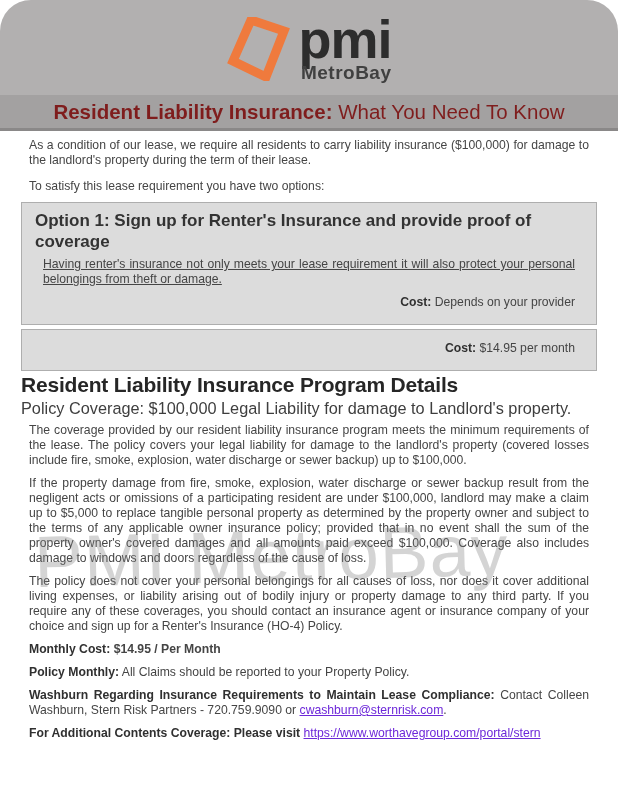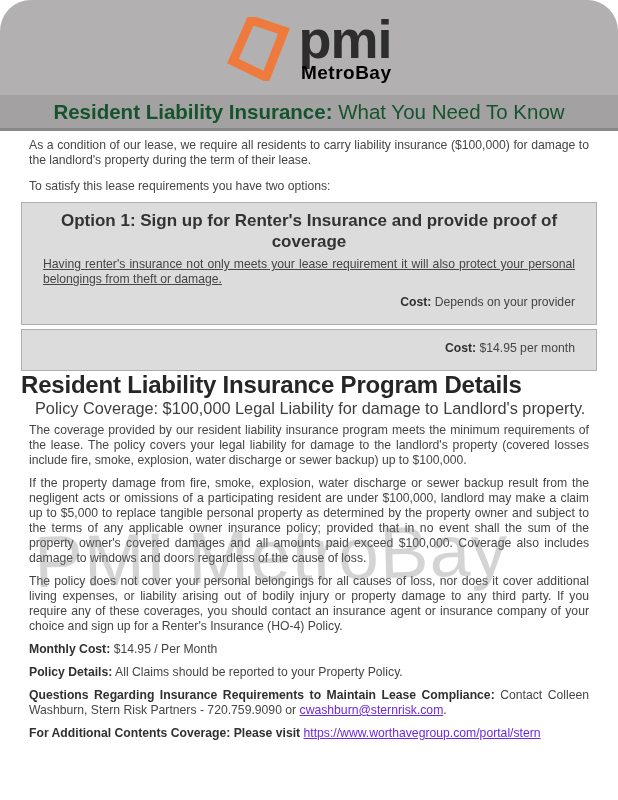--- a/index.html
+++ b/index.html
@@ -14,27 +14,27 @@
     display:flex; align-items:center; justify-content:center;
   }
   .logo { display:flex; align-items:flex-start; margin-top:4px; }
   .logo-icon { width:66px; height:64px; margin-right:6px; }
   .logo-text { display:flex; flex-direction:column; align-items:flex-end; }
   .brand {
     font-size:54px; font-weight:bold; color:#2d2d2d; line-height:44px;
     letter-spacing:-1px;
   }
   .sub {
-    font-size:19px; font-weight:bold; color:#000000; letter-spacing:0.5px;
+    font-size:19px; font-weight:bold; color:#404040; letter-spacing:0.5px;
     line-height:20px; margin-top:2px;text-align:center;
   }
 
   .title-band {
     height:33px; background:#a3a1a1; border-bottom:3px solid #8a8888;
-    text-align:center; line-height:33px; color:#14532d; font-size:20.5px;
+    text-align:center; line-height:33px; color:#7f1d1d; font-size:20.5px;
     white-space:nowrap;
   }
   .tb-bold { font-weight:bold; }
   .tb-reg  { font-weight:normal; }
 
   
   .content {
     padding:0 21px; font-size:12.2px; line-height:15px; color:#454545;
   }
   .content p { margin:8px; text-align:justify; }
@@ -42,35 +42,35 @@
 
   .p-intro1 { margin-top:7px !important; }
   .p-intro2 { margin-top:11px !important; text-align:left !important; }
 
   .option-box {
     background:#dcdcdc; border:1px solid #aeaeae;
     padding:5px 13px 6px; margin-top:4px;
   }
   .option-box h2 {
     margin:2px 0 0; font-size:17px; line-height:21px; color:#333333;
-    font-weight:bold; text-align:center;
+    font-weight:bold; text-align:left;
   }
   .option-box .ob-body { margin-top:5px !important;text-decoration:underline; }
   .option-box .ob-cost { margin-top:6px !important; text-align:right; }
 
   h1.details-h {
-    margin:3px 0 0; font-size:24px; line-height:22px; color:#262626;
+    margin:3px 0 0; font-size:21px; line-height:22px; color:#262626;
     font-weight:bold; letter-spacing:-0.2px;
   }
-  .subhead { margin-top:3px; font-size:16.3px; line-height:19px; color:#3e3e3e;margin-left:14px; }
+  .subhead { margin-top:3px; font-size:16.3px; line-height:19px; color:#3e3e3e; }
 
   .p-a { margin-top:5px !important; }
   .p-b { margin-top:4px !important; }
   .p-c { margin-top:4px !important; }
-  .lbl-monthly  { margin-top:7px !important; text-align:center; }
+  .lbl-monthly  { margin-top:7px !important; text-align:center;font-weight:bold; }
   .lbl-policy   { margin-top:8px !important; text-align:left !important; }
   .p-questions  { margin-top:7px !important; }
   .lbl-coverage { margin-top:8px !important; text-align:left !important; white-space:nowrap; }
 
   a.doc-link { color:#6d28d9; text-decoration:underline; }
 
   
   .watermark {
     position:absolute; top:514px; left:34px; z-index:3;
     font-size:73px; color:rgba(125,125,125,0.33); letter-spacing:1px;
@@ -95,43 +95,43 @@
     </div>
   </div>
 
   <div class="title-band">
     <span class="tb-bold">Resident Liability Insurance:</span><span class="tb-reg"> What You Need To Know</span>
   </div>
 
   <div class="content">
 
     <p class="p-intro1">As a condition of our lease, we require all residents to carry liability insurance ($100,000) for damage to the landlord's property during the term of their lease.</p>
-    <p class="p-intro2">To satisfy this lease requirements you have two options:</p>
+    <p class="p-intro2">To satisfy this lease requirement you have two options:</p>
 
     <div class="option-box">
       <h2>Option 1: Sign up for Renter's Insurance and provide proof of coverage</h2>
       <p class="ob-body">Having renter's insurance not only meets your lease requirement it will also protect your personal belongings from theft or damage.</p>
       <p class="ob-cost"><strong>Cost:</strong><span> Depends on your provider</span></p>
     </div>
 
     <div class="option-box">
       <p class="ob-cost"><strong>Cost:</strong><span> $14.95 per month</span></p>
     </div>
 
     <h1 class="details-h">Resident Liability Insurance Program Details</h1>
     <div class="subhead">Policy Coverage: $100,000 Legal Liability for damage to Landlord's property.</div>
 
     <p class="p-a">The coverage provided by our resident liability insurance program meets the minimum requirements of the lease. The policy covers your legal liability for damage to the landlord's property (covered losses include fire, smoke, explosion, water discharge or sewer backup) up to $100,000.</p>
     <p class="p-b">If the property damage from fire, smoke, explosion, water discharge or sewer backup result from the negligent acts or omissions of a participating resident are under $100,000, landlord may make a claim up to $5,000 to replace tangible personal property as determined by the property owner and subject to the terms of any applicable owner insurance policy; provided that in no event shall the sum of the property owner's covered damages and all amounts paid exceed $100,000. Coverage also includes damage to windows and doors regardless of the cause of loss.</p>
     <p class="p-c">The policy does not cover your personal belongings for all causes of loss, nor does it cover additional living expenses, or liability arising out of bodily injury or property damage to any third party. If you require any of these coverages, you should contact an insurance agent or insurance company of your choice and sign up for a Renter's Insurance (HO-4) Policy.</p>
 
     <p class="lbl-monthly"><strong>Monthly Cost:</strong><span> $14.95 / Per Month</span></p>
-    <p class="lbl-policy"><strong>Policy Details:</strong><span> All Claims should be reported to your Property Policy.</span></p>
+    <p class="lbl-policy"><strong>Policy Monthly:</strong><span> All Claims should be reported to your Property Policy.</span></p>
 
-    <p class="p-questions"><strong>Questions Regarding Insurance Requirements to Maintain Lease Compliance:</strong><span> Contact Colleen Washburn, Stern Risk Partners - 720.759.9090 or </span><a class="doc-link" href="#">cwashburn@sternrisk.com</a><span>.</span></p>
+    <p class="p-questions"><strong>Washburn Regarding Insurance Requirements to Maintain Lease Compliance:</strong><span> Contact Colleen Washburn, Stern Risk Partners - 720.759.9090 or </span><a class="doc-link" href="#">cwashburn@sternrisk.com</a><span>.</span></p>
 
     <p class="lbl-coverage"><strong>For Additional Contents Coverage: Please visit </strong><a class="doc-link" href="#">https://www.worthavegroup.com/portal/stern</a></p>
 
   </div>
 
   <div class="watermark">PMI MetroBay</div>
 
 </div>
 
 </body></html>

